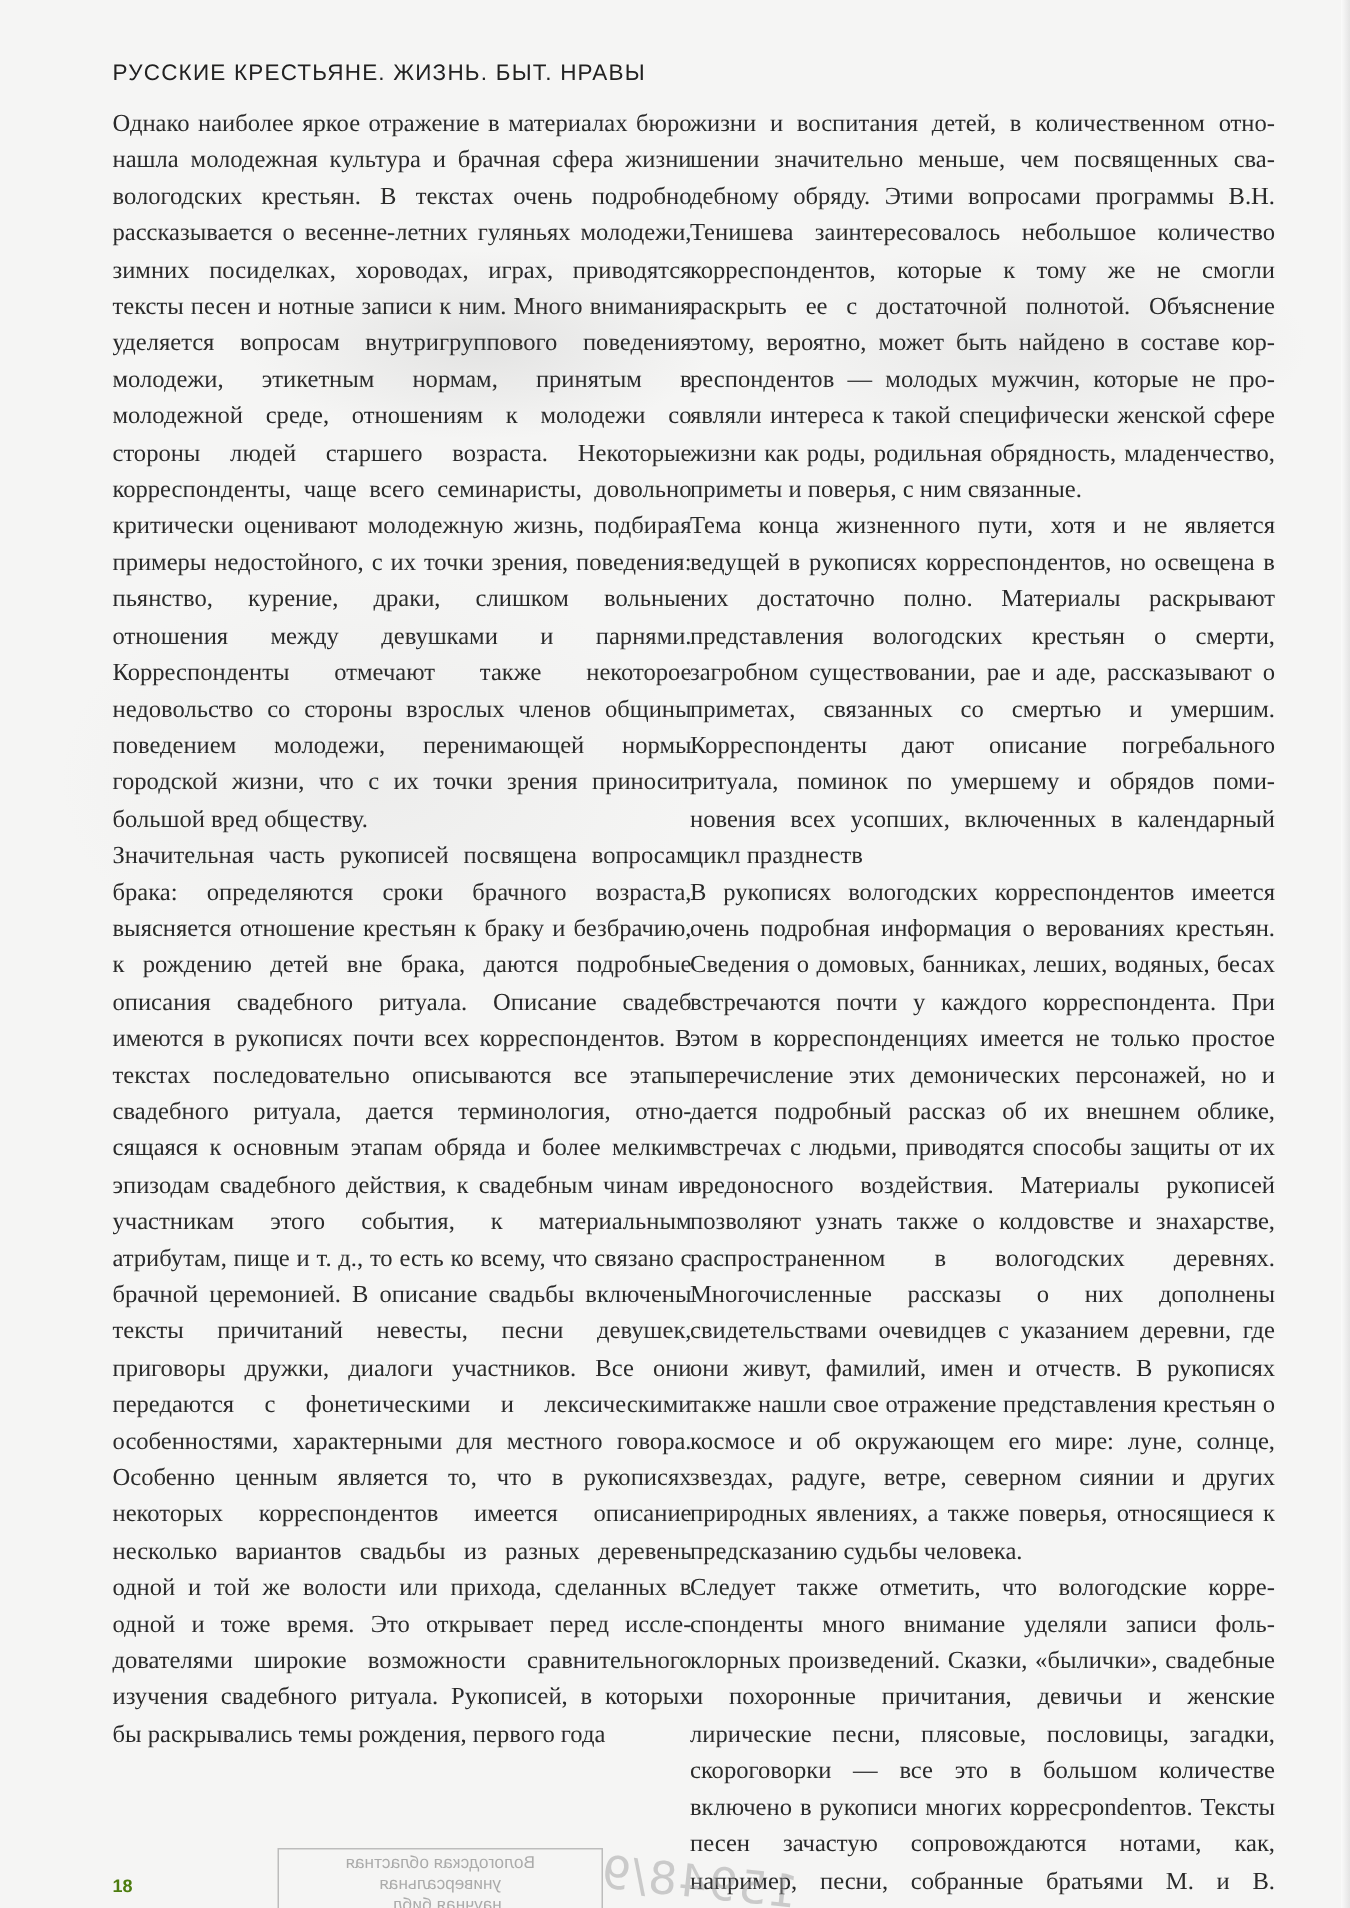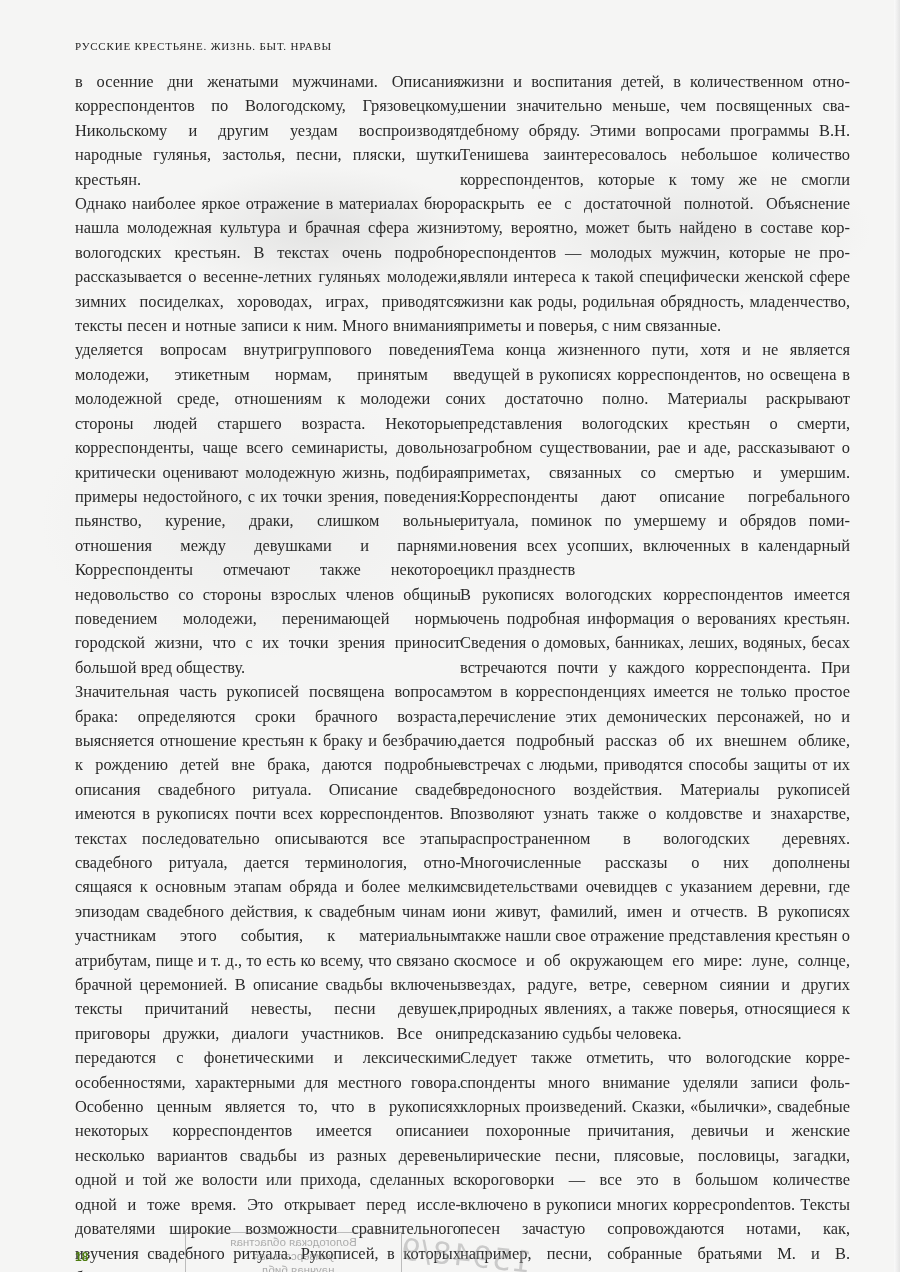--- a/index.html
+++ b/index.html
@@ -13,22 +13,22 @@
   .page-bg {
     position: absolute; inset: 0;
     background:
       radial-gradient(ellipse 220px 90px at 320px 230px, rgba(180,180,180,0.28), transparent 70%),
       radial-gradient(ellipse 260px 100px at 690px 230px, rgba(180,180,180,0.22), transparent 70%),
       radial-gradient(ellipse 300px 200px at 250px 520px, rgba(200,200,200,0.18), transparent 70%),
       #f5f5f4;
   }
   .running-head {
     position: absolute; left: 75px; top: 40px;
-    font-family: Liberation Serif, serif;
-    font-size: 11px; letter-spacing: 0.8px; color: #222;
+    font-family: Liberation Sans, sans-serif;
+    font-size: 15px; letter-spacing: 0.8px; color: #222;
   }
   .col {
     position: absolute; top: 70px; width: 386px;
     font-family: "Liberation Serif", "DejaVu Serif", serif;
     font-size: 16.4px; line-height: 24.4px;
     text-align: justify; hyphens: manual;
   }
   .col.left { left: 75px; }
   .col.right { left: 460px; width: 390px; }
   .col p { margin: 0; text-indent: 0; }
@@ -57,21 +57,20 @@
   }
 </style>
 </head>
 <body>
 
 <div class="page-bg"></div>
 
 <div class="running-head">РУССКИЕ КРЕСТЬЯНЕ. ЖИЗНЬ. БЫТ. НРАВЫ</div>
 
 <div class="col left">
-  <p>в осенние дни женатыми мужчинами. Описания корреспондентов по Вологодскому, Грязовецкому, Никольскому и другим уездам воспроизводят народные гулянья, застолья, песни, пляски, шутки крестьян.</p>
   <p>Однако наиболее яркое отражение в материалах бюро нашла молодежная культура и брачная сфера жизни вологодских крестьян. В текстах очень под­робно рассказывается о весенне-летних гуляньях молодежи, зимних посиделках, хороводах, играх, приводятся тексты песен и нотные записи к ним. Много внимания уделяется вопросам внутригруп­пового поведения молодежи, этикетным нормам, принятым в молодежной среде, отношениям к молодежи со стороны людей старшего возраста. Некоторые корреспонденты, чаще всего семина­ристы, довольно критически оценивают молодеж­ную жизнь, подбирая примеры недостойного, с их точки зрения, поведения: пьянство, курение, драки, слишком вольные отношения между девуш­ками и парнями. Корреспонденты отмечают также некоторое недовольство со стороны взрослых чле­нов общины поведением молодежи, перенимаю­щей нормы городской жизни, что с их точки зрения приносит большой вред обществу.</p>
   <p>Значительная часть рукописей посвящена вопро­сам брака: определяются сроки брачного возраста, выясняется отношение крестьян к браку и безбра­чию, к рождению детей вне брака, даются подроб­ные описания свадебного ритуала. Описание свадеб имеются в рукописях почти всех корреспондентов. В текстах последовательно описываются все этапы свадебного ритуала, дается терминология, отно­сящаяся к основным этапам обряда и более мел­ким эпизодам свадебного действия, к свадебным чинам и участникам этого события, к материаль­ным атрибутам, пище и т. д., то есть ко всему, что связано с брачной церемонией. В описание свадьбы включены тексты причитаний невесты, песни деву­шек, приговоры дружки, диалоги участников. Все они передаются с фонетическими и лексическими особенностями, характерными для местного гово­ра. Особенно ценным является то, что в рукопи­сях некоторых корреспондентов имеется описание несколько вариантов свадьбы из разных деревень одной и той же волости или прихода, сделанных в одной и тоже время. Это открывает перед иссле­дователями широкие возможности сравнительного изучения свадебного ритуала. Рукописей, в кото­рых бы раскрывались темы рождения, первого года</p>
 </div>
 
 <div class="col right">
   <p>жизни и воспитания детей, в количественном отно­шении значительно меньше, чем посвященных сва­дебному обряду. Этими вопросами программы В.Н. Тенишева заинтересовалось небольшое количе­ство корреспондентов, которые к тому же не смогли раскрыть ее с достаточной полнотой. Объяснение этому, вероятно, может быть найдено в составе кор­респондентов — молодых мужчин, которые не про­являли интереса к такой специфически женской сфере жизни как роды, родильная обрядность, мла­денчество, приметы и поверья, с ним связанные.</p>
   <p>Тема конца жизненного пути, хотя и не является ведущей в рукописях корреспондентов, но осве­щена в них достаточно полно. Материалы раскры­вают представления вологодских крестьян о смерти, загробном существовании, рае и аде, рассказывают о приметах, связанных со смертью и умершим. Корреспонденты дают описание погребального ритуала, поминок по умершему и обрядов поми­новения всех усопших, включенных в календарный цикл празднеств</p>
   <p>В рукописях вологодских корреспондентов имеется очень подробная информация о верованиях крес­тьян. Сведения о домовых, банниках, леших, водя­ных, бесах встречаются почти у каждого корре­спондента. При этом в корреспонденциях имеется не только простое перечисление этих демонических персонажей, но и дается подробный рассказ об их внешнем облике, встречах с людьми, приводятся способы защиты от их вредоносного воздействия. Материалы рукописей позволяют узнать также о колдовстве и знахарстве, распространенном в воло­годских деревнях. Многочисленные рассказы о них дополнены свидетельствами очевидцев с указанием деревни, где они живут, фамилий, имен и отчеств. В рукописях также нашли свое отражение представле­ния крестьян о космосе и об окружающем его мире: луне, солнце, звездах, радуге, ветре, северном сия­нии и других природных явлениях, а также поверья, относящиеся к предсказанию судьбы человека.</p>
   <p>Следует также отметить, что вологодские корре­спонденты много внимание уделяли записи фоль­клорных произведений. Сказки, «былички», сва­дебные и похоронные причитания, девичьи и жен­ские лирические песни, плясовые, пословицы, загадки, скороговорки — все это в большом коли­честве включено в рукописи многих корресponden­тов. Тексты песен зачастую сопровождаются нота­ми, как, например, песни, собранные братьями М. и В. Пшеницынами из Никольского уезда. Кроме</p>
 </div>

